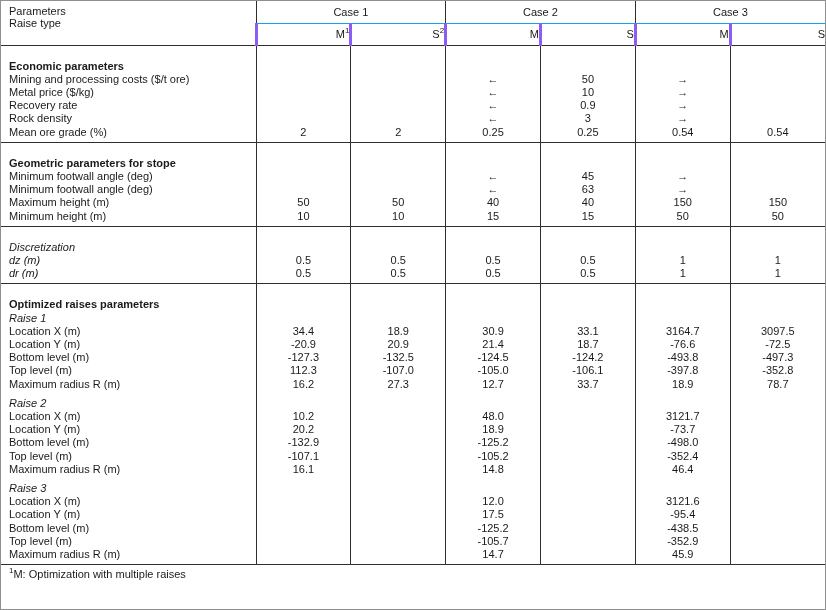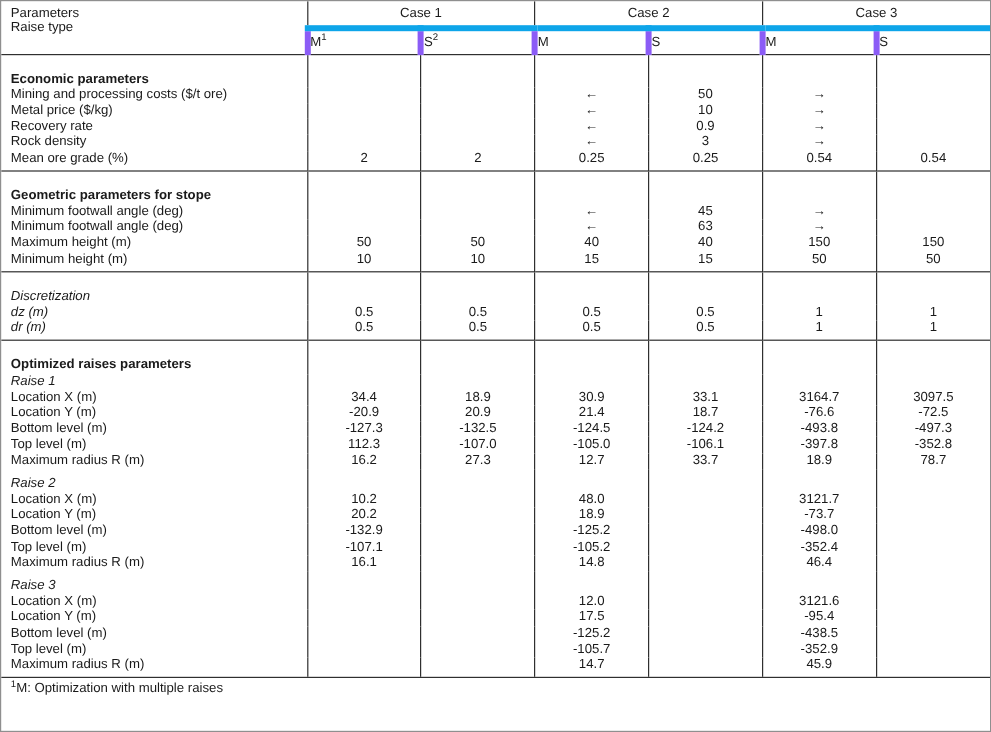--- a/index.html
+++ b/index.html
@@ -18,23 +18,23 @@
 
   table { width: 100%; border-collapse: collapse; table-layout: fixed; font-size: 11px; }
   col.c-label { width: 255px; }
 
   thead { border-bottom: 1px solid #2f2f2f; }
   thead th { font-weight: normal; font-size: 11px; }
   .param-head { text-align: left; vertical-align: top; padding: 4px 8px 3px 8px; }
   .param-head .raise-type { margin-top: 0; }
   .case-head {
     text-align: center; height: 22px;
-    border-left: 1px solid #2f2f2f; border-bottom: 5px solid #0ea5e9;
+    border-left: 1px solid #2f2f2f; border-bottom: 1px solid #0ea5e9;
   }
-  .sub-head { text-align: left; height: 22px; border-left: 5px solid #8b5cf6; }
+  .sub-head { text-align: right; height: 22px; border-left: 3px solid #8b5cf6; }
   sup { font-size: 8px; vertical-align: super; line-height: 0; }
 
   tbody { border-top: 1px solid #2f2f2f; }
   tbody td { line-height: 13.2px; vertical-align: bottom; }
   td.label { text-align: left; padding-left: 8px; }
   td.val { text-align: center; border-left: 1px solid #2f2f2f; padding: 0 2px; }
   tbody tr:first-child td { padding-top: 14px; }
   tbody tr:last-child td { padding-bottom: 3px; }
   tr.gap td { padding-top: 6px; }
   .bold { font-weight: bold; }

